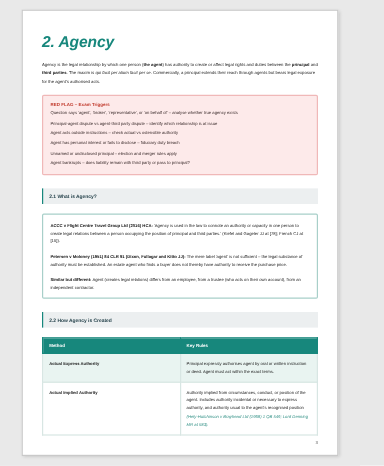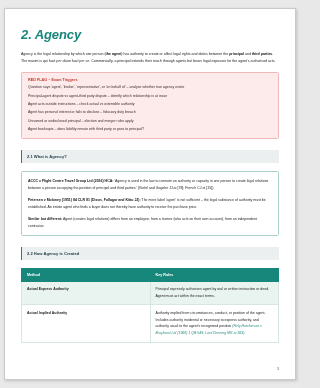--- a/index.html
+++ b/index.html
@@ -11,21 +11,21 @@
   }
   #viewport {
     width: 300px; height: 388px;
     position: relative;
     background: #e9e9e9;
     display: flex;
     justify-content: center;
     padding-top: 8px;
   }
   .page {
-    width: 292px;
+    width: 264px;
     height: 372px;
     background: #ffffff;
     border: 1px solid #c9c9c9;
     box-shadow: 1px 1px 3px rgba(0,0,0,0.18);
     position: relative;
     padding: 18px 16px 10px 16px;
     overflow: hidden;
   }
   .doc-title {
     font-size: 13px;

